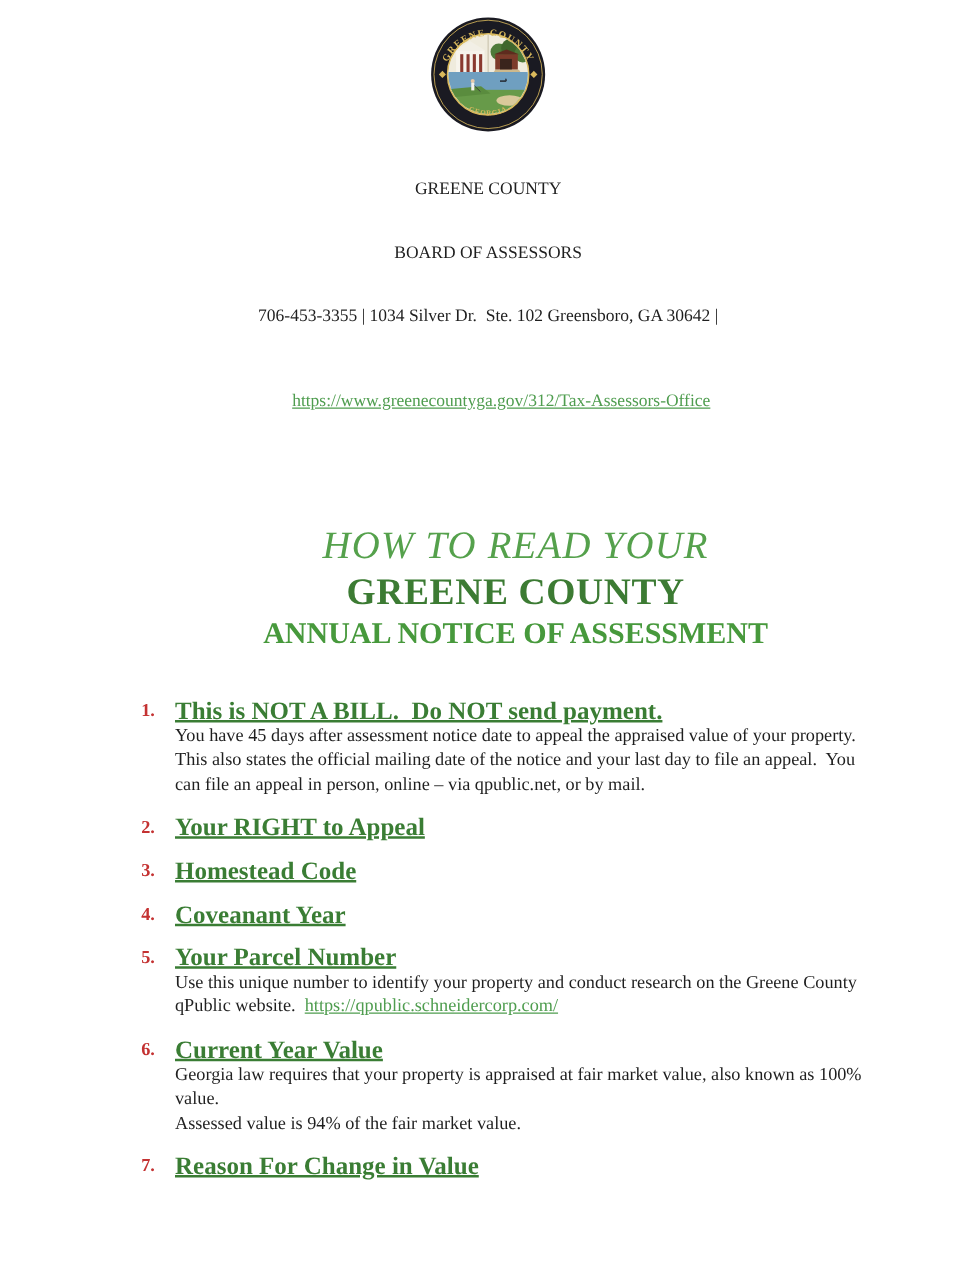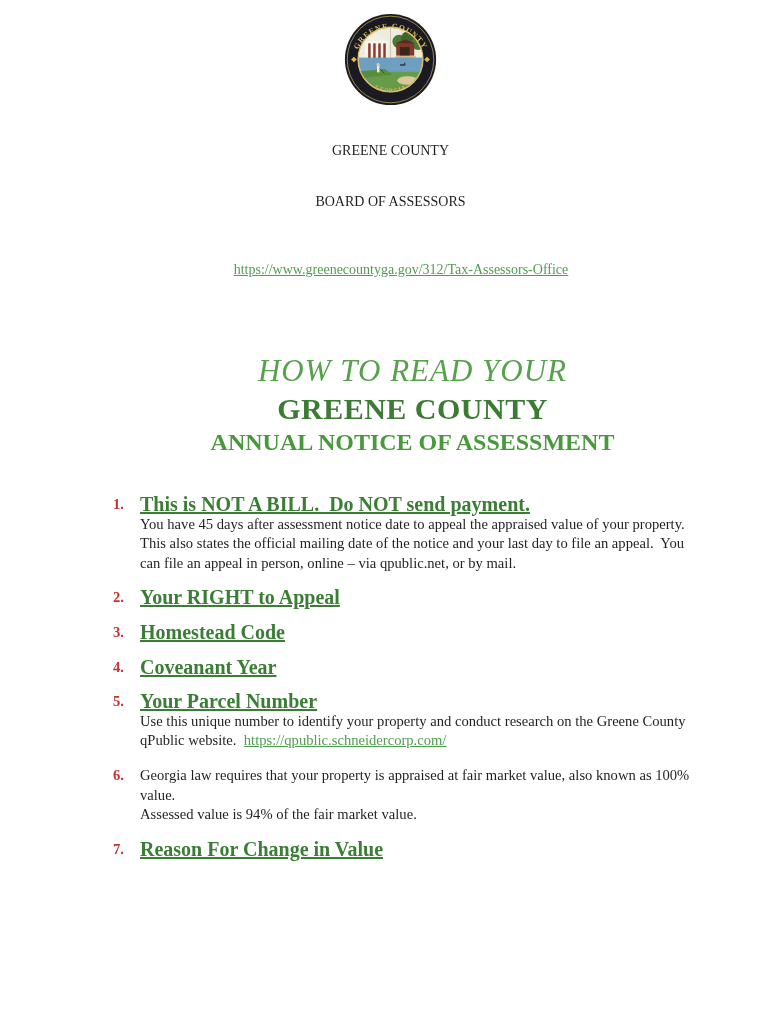--- a/index.html
+++ b/index.html
@@ -24,21 +24,21 @@
     white-space: pre-wrap;
   }
   .org-header .line { white-space: pre-wrap; }
   a.green-link {
     color: var(--link-green, #4F9D4F);
     text-decoration: underline;
     cursor: pointer;
     margin-top: 12px;
   }
 
-  .doc-title { margin-top: 23px; text-align: center; padding-left: 44px; }
+  .doc-title { margin-top: 36px; text-align: center; padding-left: 44px; }
   .doc-title .t1 {
     font-style: italic;
     font-size: 31px;
     line-height: 38px;
     letter-spacing: 1px;
     color: var(--title-light-green, #55A14C);
   }
   .doc-title .t2 {
     font-weight: bold;
     font-size: 30px;
@@ -140,20 +140,21 @@
       </text>
 
       <path d="M 8.5,50 l 3,-3 3,3 -3,3 z" fill="#D9B95C"></path>
       <path d="M 85.5,50 l 3,-3 3,3 -3,3 z" fill="#D9B95C"></path>
     </svg>
   </div>
 
   <div class="org-header">
     <div class="line">GREENE COUNTY</div>
     <div class="line">BOARD OF ASSESSORS</div>
+    <div class="line">706-453-3355 | 1034 Silver Dr.  Ste. 102 Greensboro, GA 30642 |</div>
     <div class="line">
       <a href="#" class="green-link">https://www.greenecountyga.gov/312/Tax-Assessors-Office</a>
     </div>
   </div>
 
   <div class="doc-title">
     <div class="t1">HOW TO READ YOUR</div>
     <div class="t2">GREENE COUNTY</div>
     <div class="t3">ANNUAL NOTICE OF ASSESSMENT</div>
   </div>
@@ -196,20 +197,21 @@
         <div class="item-heading">Your Parcel Number</div>
         <div class="item-body">
             <div class="para"><span>Use this unique number to identify your property and conduct research on the Greene County qPublic website.  </span><a href="#" class="green-link">https://qpublic.schneidercorp.com/</a></div>
           </div>
       </div>
     </div>
 
     <div class="item">
       <span class="num">6.</span>
       <div class="item-content">
+        <div class="item-heading">Current Year Value</div>
         <div class="item-body">
             <div class="para"><span>Georgia law requires that your property is appraised at fair market value, also known as 100% value.</span></div>
             <div class="para"><span>Assessed value is 94% of the fair market value.</span></div>
           </div>
       </div>
     </div>
 
     <div class="item">
       <span class="num">7.</span>
       <div class="item-content">

